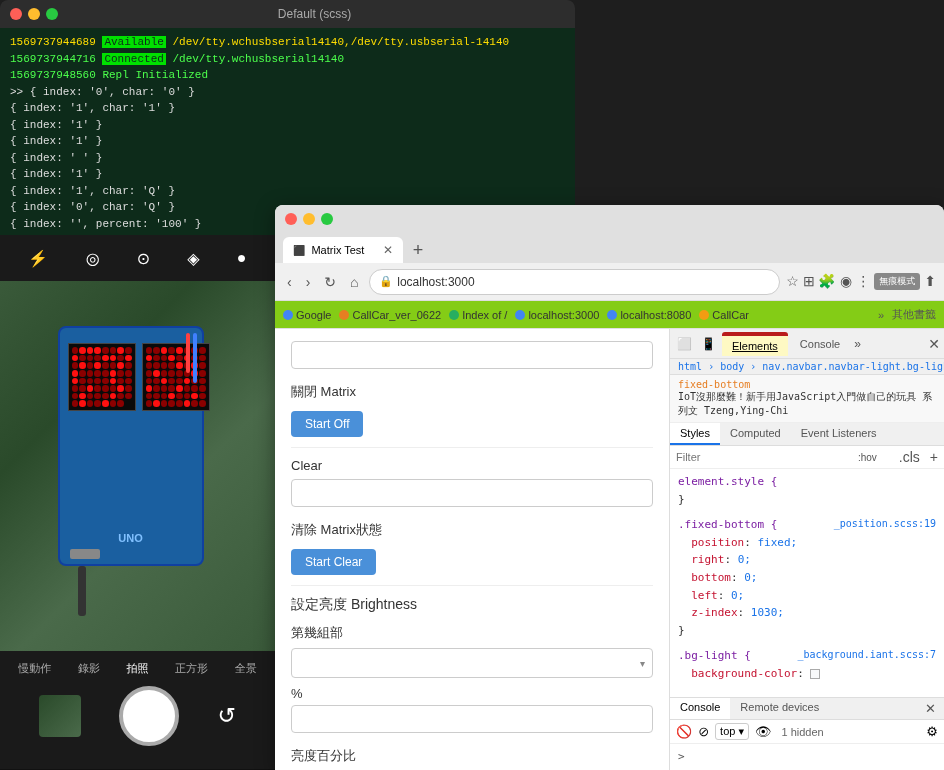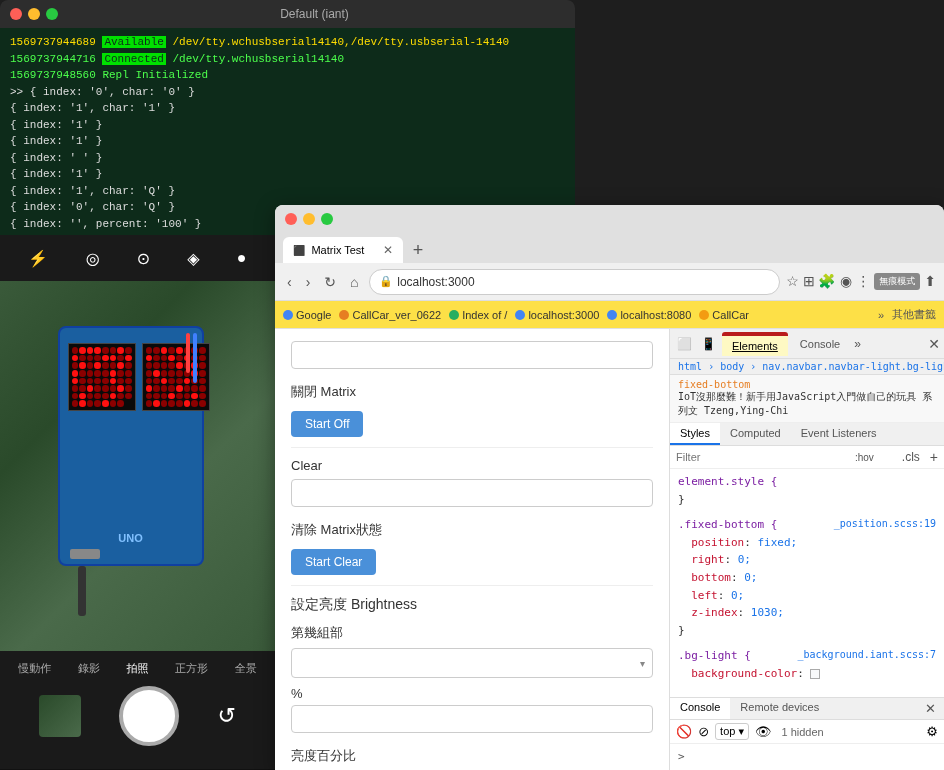--- a/index.html
+++ b/index.html
@@ -183,21 +183,21 @@
       font-size: 12px;
       color: #333;
     }
     .nav-icons {
       display: flex;
       gap: 4px;
       color: #555;
     }
     .nav-icon { font-size: 14px; cursor: pointer; }
     .bookmarks-bar {
-      background: #fde047;
+      background: #84cc16;
       height: 28px;
       display: flex;
       align-items: center;
       padding: 0 8px;
       gap: 8px;
       border-bottom: 1px solid #e0e0e0;
       font-size: 11px;
       color: #333;
       overflow: hidden;
     }
@@ -475,21 +475,21 @@
     .breadcrumb-sep { color: #999; }
   </style>
 </head>
 <body>
 
 <div class="terminal-window">
   <div class="terminal-titlebar">
     <div class="dot dot-red"></div>
     <div class="dot dot-yellow"></div>
     <div class="dot dot-green"></div>
-    <span class="terminal-title">Default (iant)</span>
+    <span class="terminal-title">Default (scss)</span>
   </div>
   <div class="terminal-content">
     <div class="terminal-line yellow">1569737944689 <span style="background:#00e000;color:#0d2b1a;padding:0 2px;">Available</span> /dev/tty.wchusbserial14140,/dev/tty.usbserial-14140</div>
     <div class="terminal-line green">1569737944716 <span style="background:#00e000;color:#0d2b1a;padding:0 2px;">Connected</span> /dev/tty.wchusbserial14140</div>
     <div class="terminal-line green">1569737948560 Repl Initialized</div>
     <div class="terminal-line white">&gt;&gt; { index: '0', char: '0' }</div>
     <div class="terminal-line white">{ index: '1', char: '1' }</div>
     <div class="terminal-line white">{ index: '1' }</div>
     <div class="terminal-line white">{ index: '1' }</div>
     <div class="terminal-line white">{ index: '  ' }</div>
@@ -802,21 +802,21 @@
 
       <div class="styles-tabs">
         <div class="styles-tab active">Styles</div>
         <div class="styles-tab">Computed</div>
         <div class="styles-tab">Event Listeners</div>
       </div>
 
       <div class="styles-filter">
         <input type="text" placeholder="Filter" style="border: none; outline: none; font-size: 11px; flex: 1 1 0%; background: transparent;">
         <span style="color:#555;font-size:10px;cursor:pointer;">:hov</span>
-        <span style="color:#555;font-size:12px;cursor:pointer;margin-left:22px;">.cls</span>
+        <span style="color:#555;font-size:14px;cursor:pointer;margin-left:16px;">.cls</span>
         <span style="color:#555;font-size:14px;cursor:pointer;margin-left:4px;">+</span>
       </div>
 
       <div class="css-rules">
         <div class="css-rule-block">
           <div class="css-rule-line"><span class="css-rule-selector">element.style {</span></div>
           <div class="css-rule-line"><span>}</span></div>
         </div>
         <div class="css-rule-block">
           <div class="css-rule-line"><span class="css-rule-selector">.fixed-bottom {</span><span class="css-file-link">_position.scss:19</span></div>

